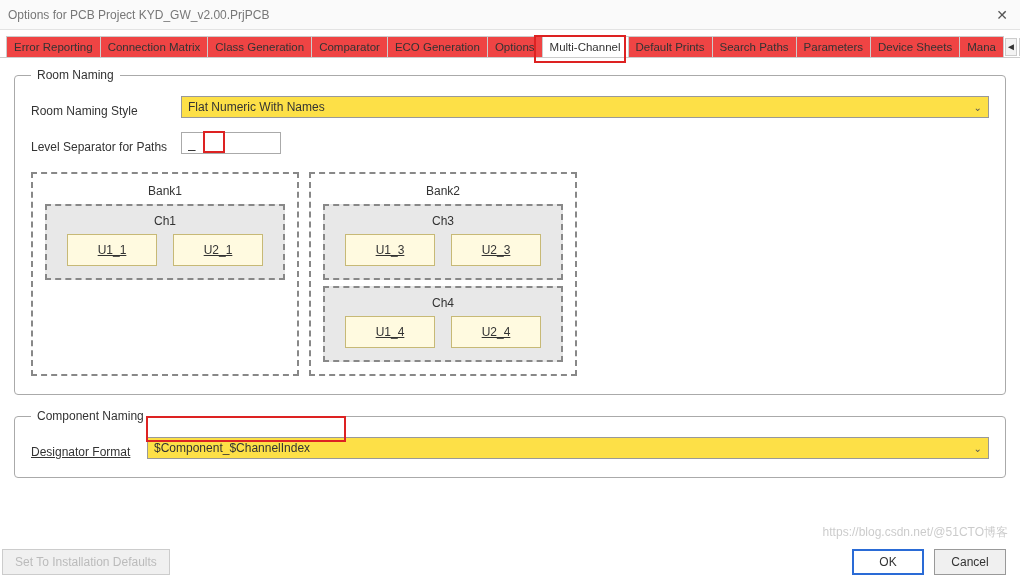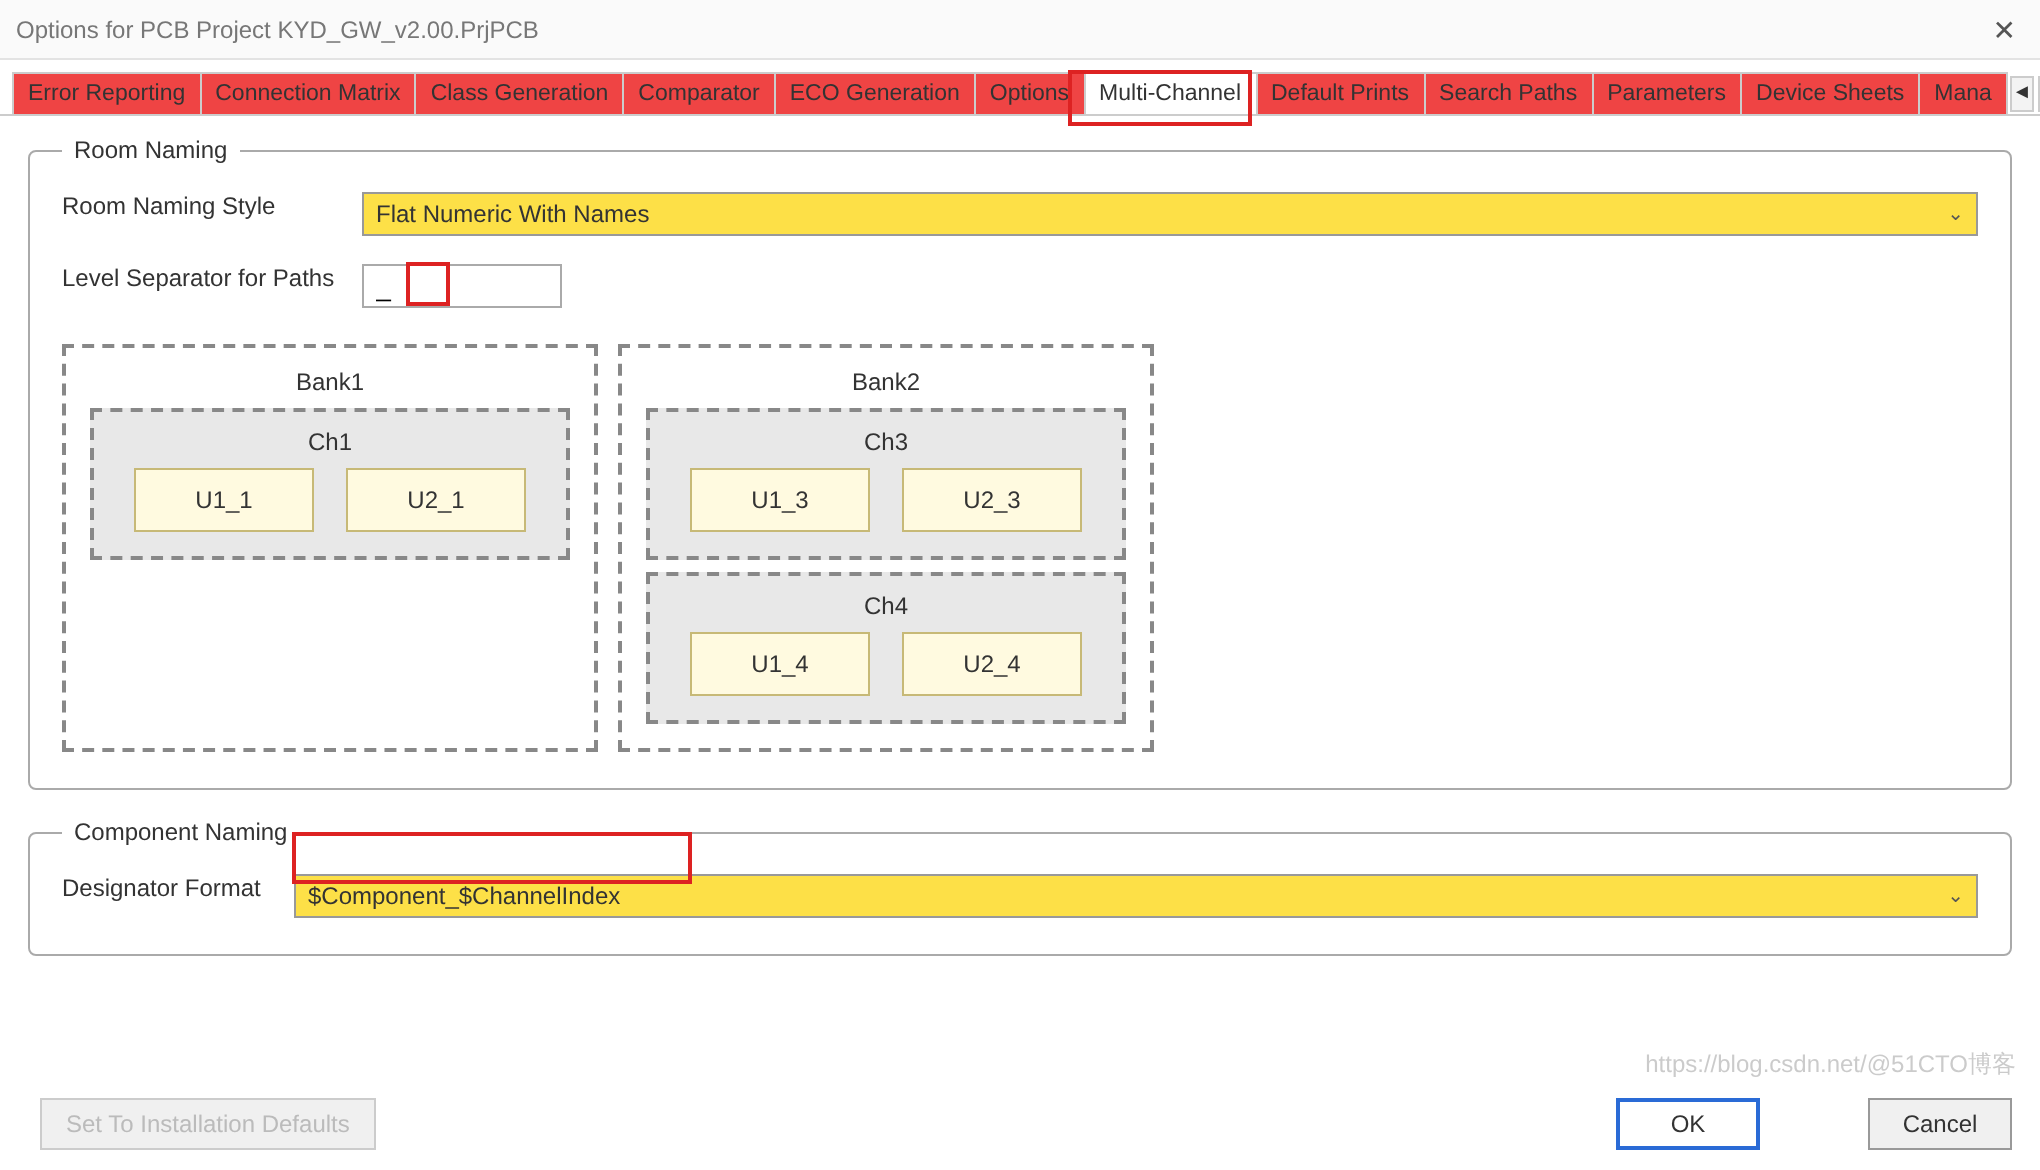--- a/index.html
+++ b/index.html
@@ -73,21 +73,21 @@
     margin: 0 0 14px 0;
     padding: 14px 16px 18px 16px;
   }
   fieldset.group > legend {
     padding: 0 6px;
     font-size: 12px;
     color: #333;
   }
   .form-row {
     display: flex;
-    align-items: flex-start;
+    align-items: flex-end;
     margin-bottom: 14px;
   }
   .form-row label { width: 150px; }
   .combo {
     flex: 1;
     height: 22px;
     border: 1px solid #999;
     display: flex;
     align-items: center;
     padding: 0 6px;
@@ -112,39 +112,38 @@
     padding: 10px 12px 12px 12px;
     width: 268px;
   }
   .bank-title, .ch-title { text-align: center; font-size: 12px; }
   .ch-box {
     border: 2px dashed #888;
     background: #e8e8e8;
     margin-top: 6px;
     padding: 8px 10px 12px 10px;
   }
-  .desigs { display: flex; gap: 16px; justify-content: center; margin-top: 6px; }
+  .desigs { display: flex; gap: 16px; justify-content: center; margin-top: 6px; text-decoration: underline; }
   .desig {
     width: 90px;
     height: 32px;
     background: #fffae0;
     border: 1px solid #c7b976;
     display: flex;
     align-items: center;
     justify-content: center;
     font-size: 12px;
   }
   .buttons {
     position: absolute;
     bottom: 10px;
-    left: 20px;
+    left: 2px;
     right: 14px;
     display: flex;
     align-items: center;
-    gap: 44px;
   }
   .btn {
     height: 26px;
     min-width: 72px;
     padding: 0 12px;
     border: 1px solid #999;
     background: #f0f0f0;
     cursor: pointer;
     font-size: 12px;
     display: inline-flex;
@@ -240,21 +239,21 @@
           </div>
         </div>
       </div>
 
     </div>
   </fieldset>
 
   <fieldset class="group">
     <legend>Component Naming</legend>
     <div class="form-row" style="margin-bottom:0;">
-      <label style="width:116px;">Designator Format</label>
+      <label style="width:116px;text-decoration:underline;">Designator Format</label>
       <div class="combo">
         <span>$Component_$ChannelIndex</span>
         <span class="chev">⌄</span>
       </div>
     </div>
   </fieldset>
 
 </div>
 
 <div class="watermark">https://blog.csdn.net/@51CTO博客</div>

